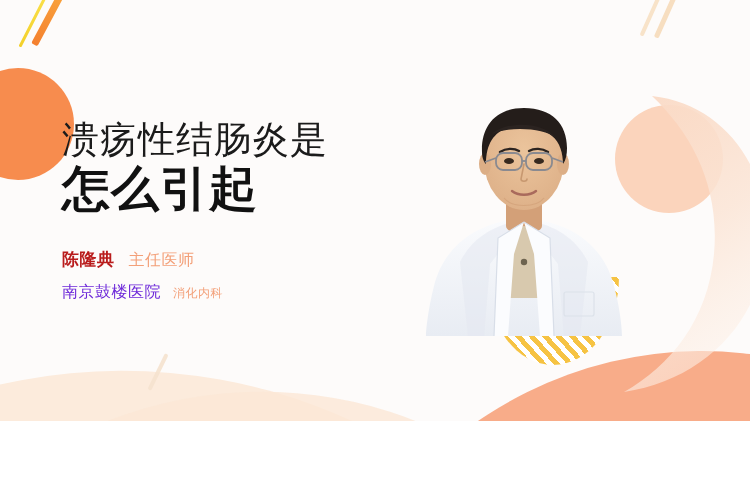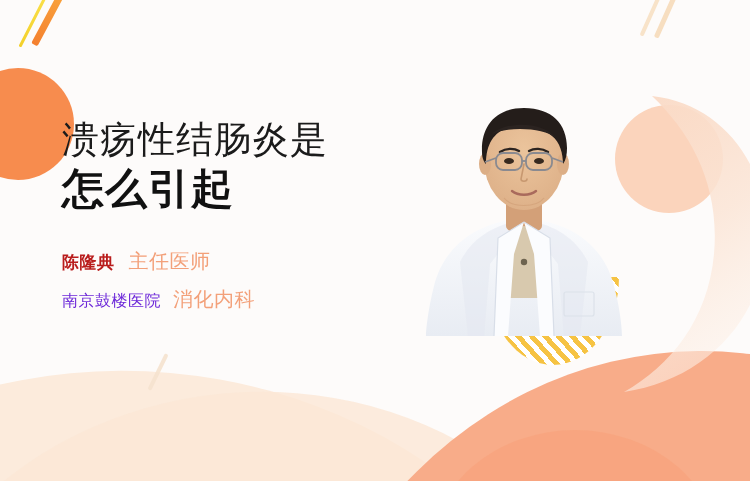--- a/index.html
+++ b/index.html
@@ -3,21 +3,21 @@
 <meta charset="utf-8">
 <style>
   * { margin:0; padding:0; box-sizing:border-box; }
   html, body {
     width:750px; height:500px;
     font-family:"Liberation Sans","DejaVu Sans",sans-serif;
     background:#ffffff;
   }
   .card {
     position:relative;
-    width:750px; height:481px;
+    width:750px; height:421px;
     overflow:hidden;
     background:#FDFBFA;
   }
 
   
   .bg-layer { position:absolute; inset:0; overflow:hidden; }
 
   
   .blob-salmon {
     position:absolute;
@@ -144,21 +144,21 @@
   }
   .title-line1 {
     font-size:37px;
     line-height:44px;
     letter-spacing:1px;
     color:#1B1B1B;
     font-weight:400;
     white-space:nowrap;
   }
   .title-line2 {
-    font-size:42px;
+    font-size:48px;
     line-height:50px;
     letter-spacing:1px;
     color:#111111;
     font-weight:700;
     white-space:nowrap;
     margin-top:2px;
   }
   .credits { margin-top:34px; }
   .credit-row {
     display:flex;
@@ -166,34 +166,34 @@
     white-space:nowrap;
     margin-bottom:11px;
   }
   .doctor-name {
     font-size:17px;
     font-weight:700;
     color:#b91c1c;
     letter-spacing:.5px;
   }
   .doctor-title {
-    font-size:20px;
+    font-size:16px;
     font-weight:400;
     color:#F3A079;
     letter-spacing:.5px;
     margin-left:14px;
   }
   .hospital {
     font-size:16px;
     font-weight:400;
     color:#6d28d9;
     letter-spacing:.5px;
   }
   .department {
-    font-size:20px;
+    font-size:12px;
     font-weight:400;
     color:#F3A079;
     letter-spacing:.5px;
     margin-left:12px;
   }
 </style>
 </head>
 <body>
 
 <div class="card">

